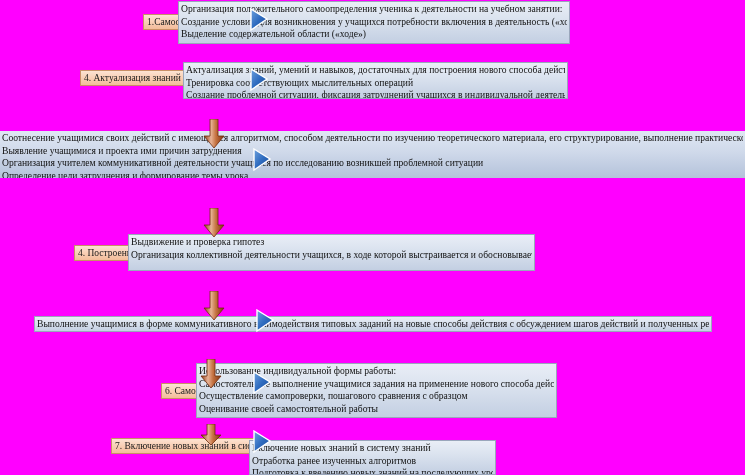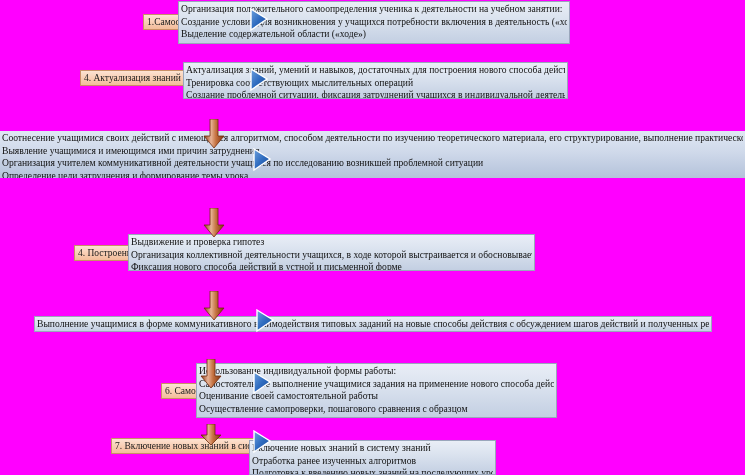--- a/index.html
+++ b/index.html
@@ -115,41 +115,40 @@
           <stop offset="60%" stop-color="#c4713f"></stop>
           <stop offset="100%" stop-color="#7e3411"></stop>
         </linearGradient>
       </defs>
       <polygon points="7,0 15,0 15,17 21,17 11,29 1,17 7,17" fill="url(#ag1)" stroke="#6e2c0e" stroke-width="0.8"></polygon>
     </svg>
   </div>
 
   <div class="content-box wide-blue" style="left:0px; top:131px; width:745px; height:47px;">
     <div class="line">Соотнесение учащимися своих действий с имеющимся алгоритмом, способом деятельности по изучению теоретического материала, его структурирование, выполнение практического задания</div>
-    <div class="line">Выявление учащимися и имеющимся ими причин затруднения</div>
+    <div class="line">Выявление учащимися и проекта ими причин затруднения</div>
     <div class="line">Организация учителем коммуникативной деятельности учащихся по исследованию возникшей проблемной ситуации</div>
     <div class="line">Определение цели затруднения и формирование темы урока</div>
   </div>
   <div class="sr">
     <span>3. Постановка учебной задачи</span>
   </div>
 
   <div class="down-arrow" style="left:203px; top:208px; width:22px; height:30px;">
     <svg width="22" height="30" viewBox="0 0 22 30">
       <polygon points="7,0 15,0 15,17 21,17 11,29 1,17 7,17" fill="url(#ag1)" stroke="#6e2c0e" stroke-width="0.8"></polygon>
     </svg>
   </div>
 
   <div class="stage-label" style="left:74px; top:245px; width:83px; height:16px;">
     <span>4. Построение проекта выхода из затруднения</span>
   </div>
   <div class="content-box" style="left:128px; top:234px; width:407px; height:37px;">
     <div class="line">Выдвижение и проверка гипотез</div>
     <div class="line">Организация коллективной деятельности учащихся, в ходе которой выстраивается и обосновывается новый способ действий</div>
-    <div class="line">Фиксация нового способа действий в устной и письменной форме</div>
   </div>
 
   <div class="down-arrow" style="left:203px; top:291px; width:22px; height:30px;">
     <svg width="22" height="30" viewBox="0 0 22 30">
       <polygon points="7,0 15,0 15,17 21,17 11,29 1,17 7,17" fill="url(#ag1)" stroke="#6e2c0e" stroke-width="0.8"></polygon>
     </svg>
   </div>
 
   <div class="content-box" style="left:34px; top:316px; width:678px; height:16px;">
     <div class="line">Выполнение учащимися в форме коммуникативного взаимодействия типовых заданий на новые способы действия с обсуждением шагов действий и полученных результатов</div>
@@ -163,22 +162,22 @@
       <polygon points="7,0 15,0 15,17 21,17 11,29 1,17 7,17" fill="url(#ag1)" stroke="#6e2c0e" stroke-width="0.8"></polygon>
     </svg>
   </div>
 
   <div class="stage-label" style="left:161px; top:383px; width:58px; height:16px;">
     <span>6. Самостоятельная работа с самопроверкой</span>
   </div>
   <div class="content-box" style="left:196px; top:363px; width:361px; height:55px;">
     <div class="line">Использование индивидуальной формы работы:</div>
     <div class="line">Самостоятельное выполнение учащимися задания на применение нового способа действия</div>
+    <div class="line">Осуществление самопроверки, пошагового сравнения с образцом</div>
     <div class="line">Оценивание своей самостоятельной работы</div>
-    <div class="line">Осуществление самопроверки, пошагового сравнения с образцом</div>
   </div>
 
   <div class="down-arrow" style="left:200px; top:424px; width:22px; height:22px;">
     <svg width="22" height="22" viewBox="0 0 22 22">
       <polygon points="7,0 15,0 15,11 21,11 11,21 1,11 7,11" fill="url(#ag1)" stroke="#6e2c0e" stroke-width="0.8"></polygon>
     </svg>
   </div>
 
   <div class="stage-label" style="left:111px; top:438px; width:146px; height:16px;">
     <span>7. Включение новых знаний в систему знаний и повторение</span>

